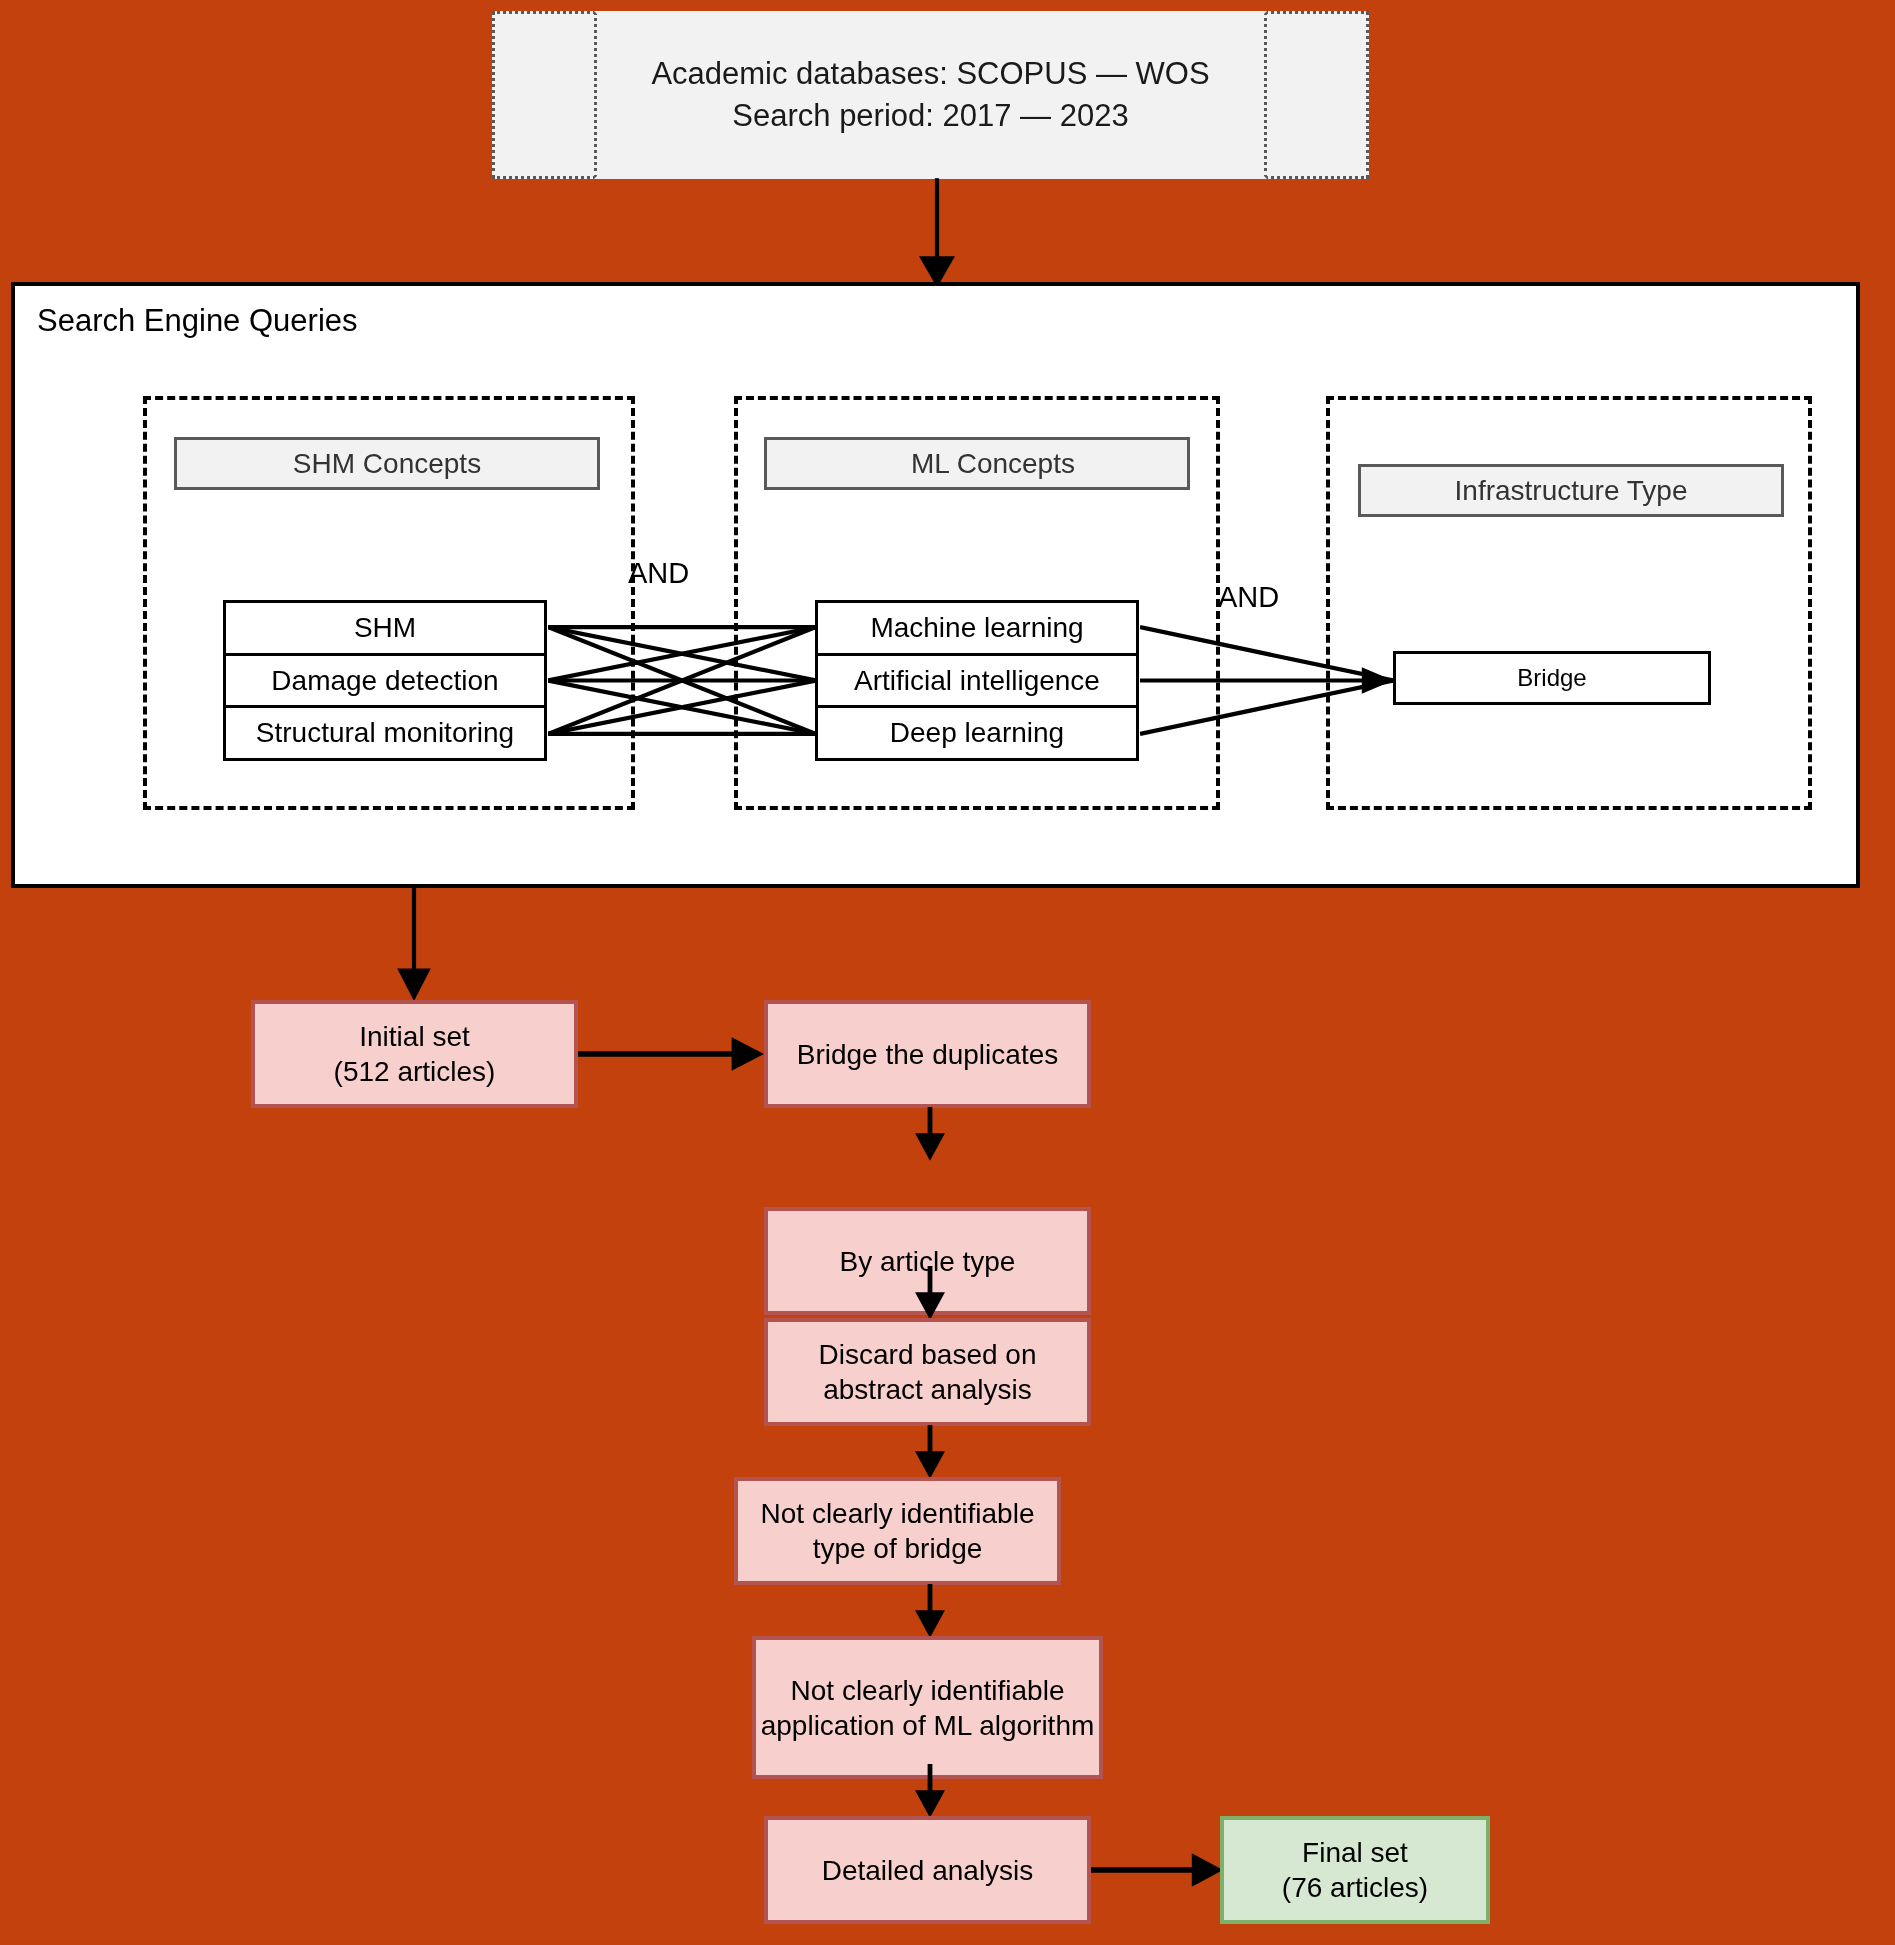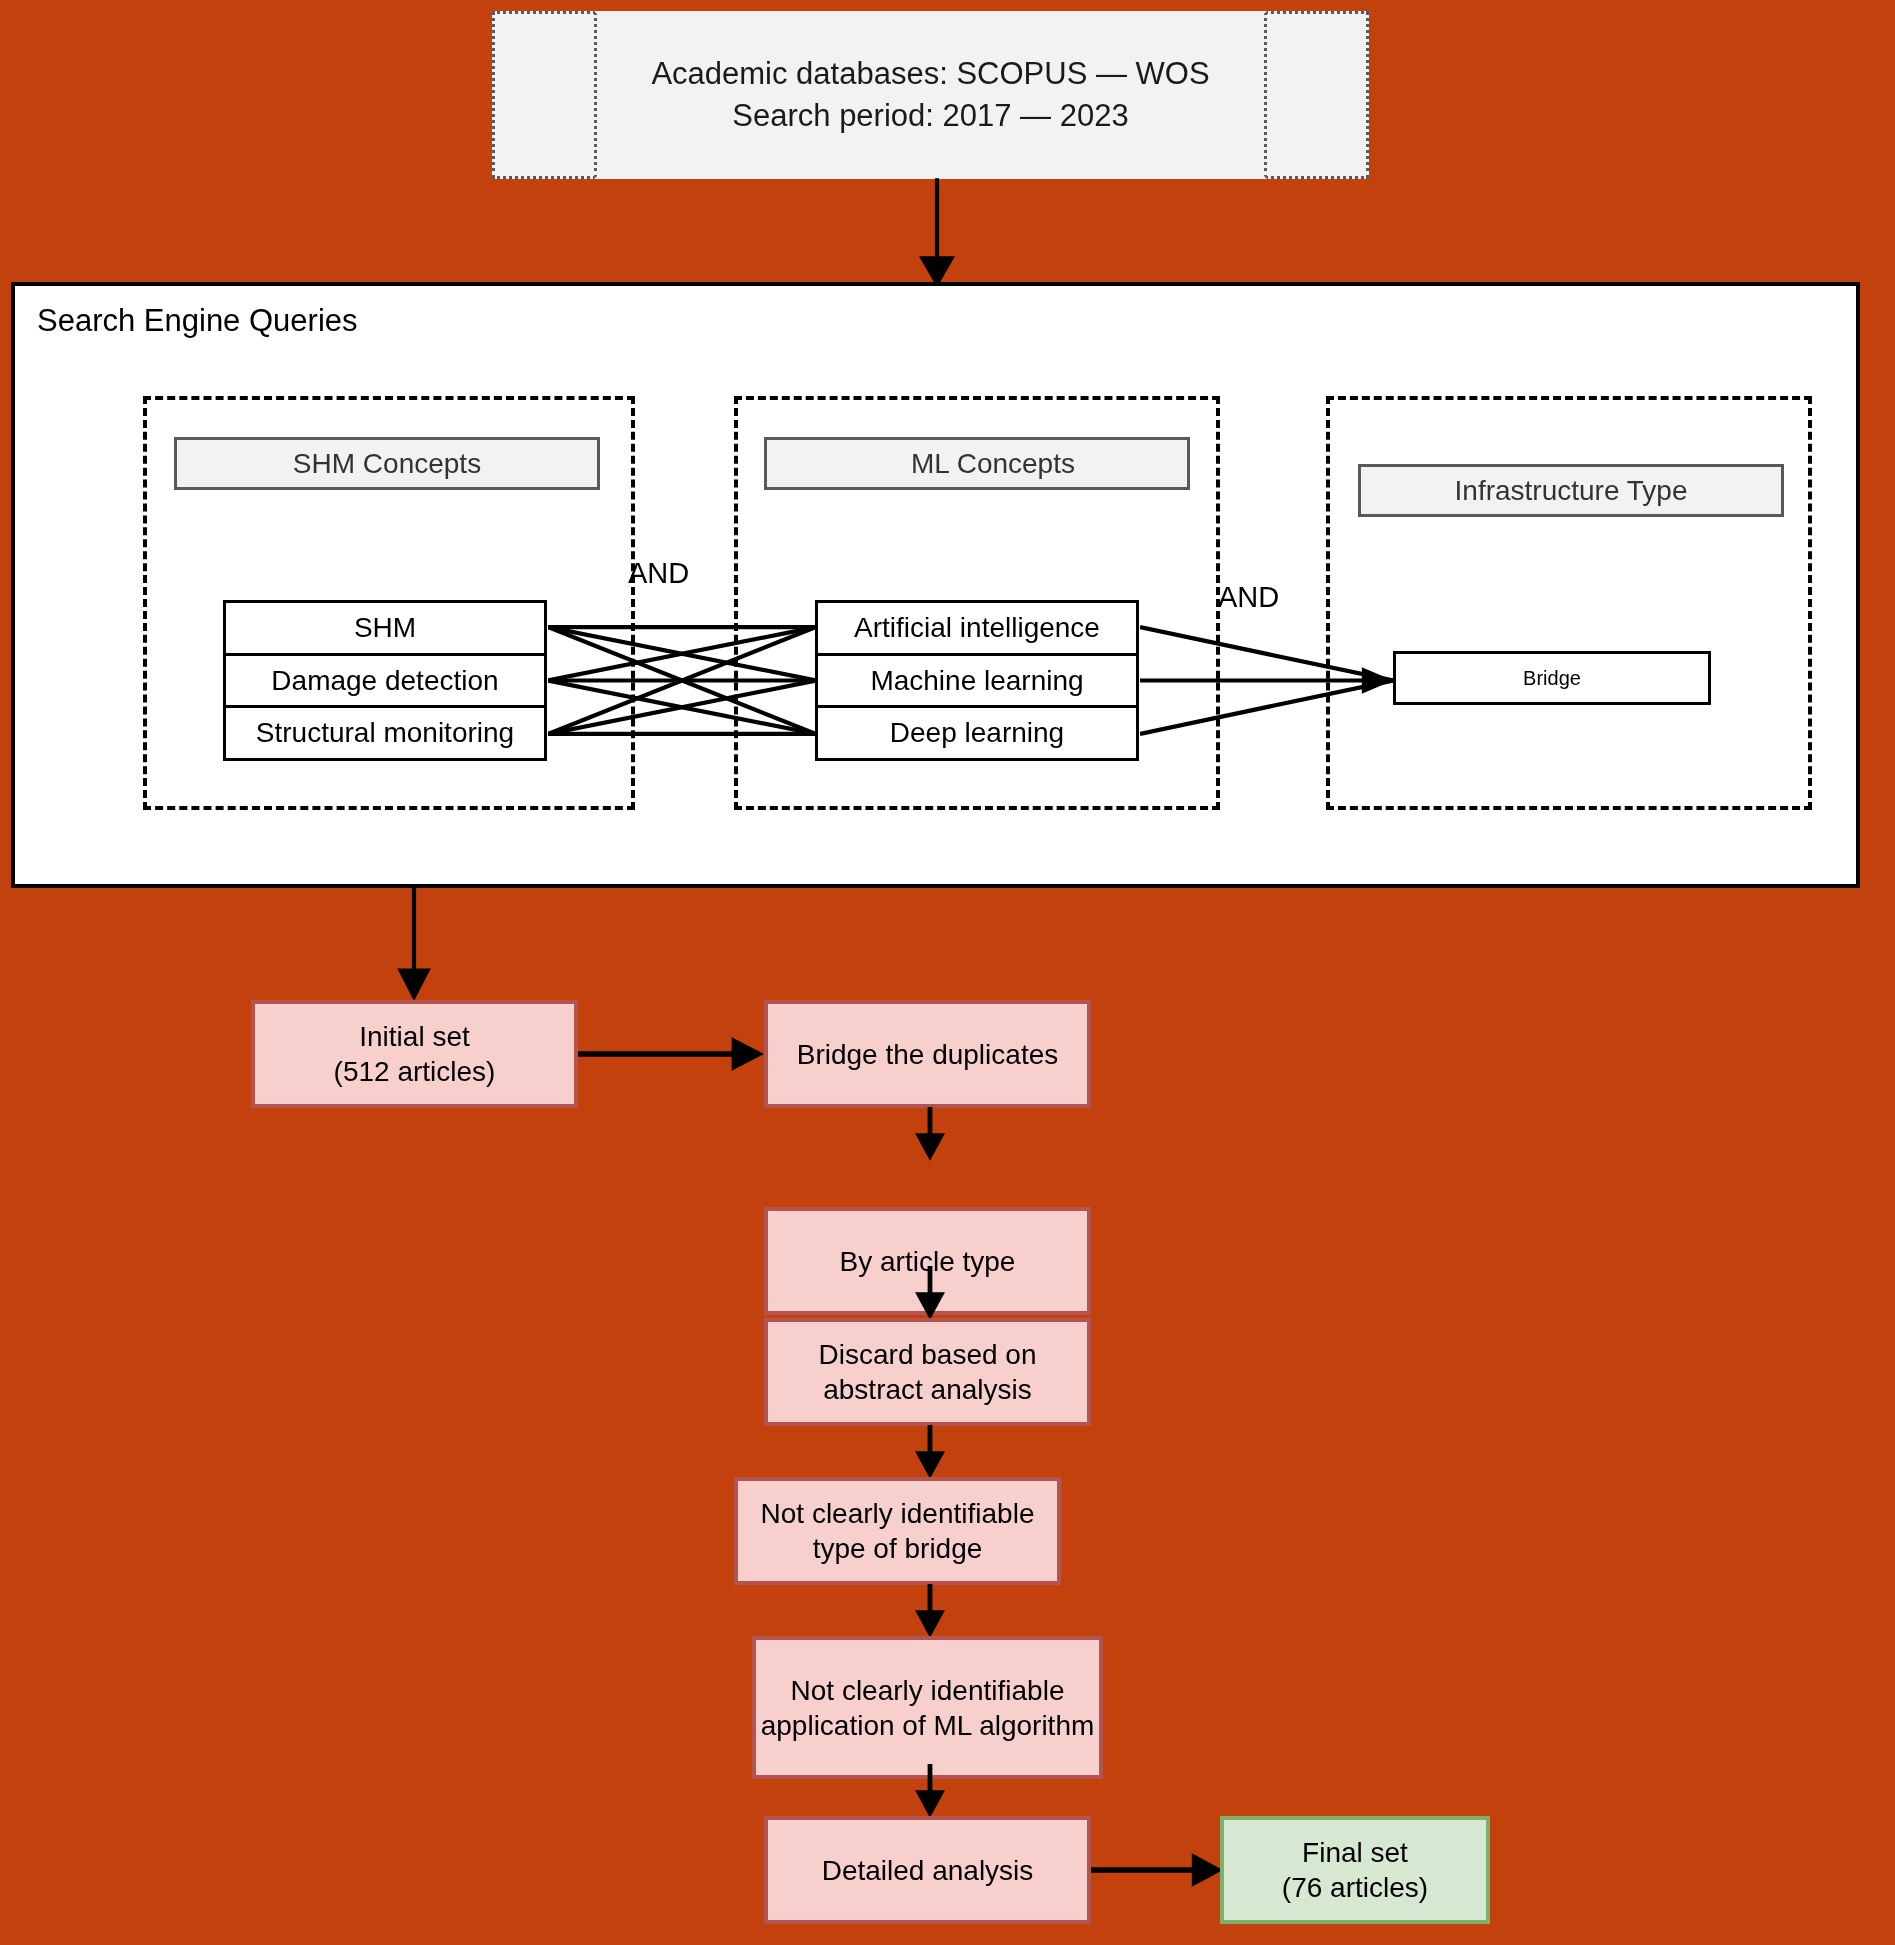--- a/index.html
+++ b/index.html
@@ -91,21 +91,21 @@
     box-sizing: border-box;
   }
   .termstack > .term:last-child { border-bottom: none; }
   .stack-shm { left: 223px;  width: 324px; }
   .stack-ml  { left: 815px; width: 324px; }
 
   .bridgebox {
     left: 1393px; top: 651px; width: 318px; height: 54px;
     border: 3.6px solid #000000; background: #ffffff;
     display: flex; align-items: center; justify-content: center;
-    font-size: 20px;
+    font-size: 24px;
   }
 
   
   .andlabel {
     font-size: 29px; color: #000000;
   }
   .and-1 { left: 628px; top: 557px; }
   .and-2 { left: 1218px; top: 581px; }
 
   
@@ -161,22 +161,22 @@
   <div class="abs pill pill-ml">ML Concepts</div>
   <div class="abs pill pill-inf">Infrastructure Type</div>
 
   <div class="abs termstack stack-shm">
     <div class="term">SHM</div>
     <div class="term">Damage detection</div>
     <div class="term">Structural monitoring</div>
   </div>
 
   <div class="abs termstack stack-ml">
+    <div class="term">Machine learning</div>
     <div class="term">Artificial intelligence</div>
-    <div class="term">Machine learning</div>
     <div class="term">Deep learning</div>
   </div>
 
   <div class="abs bridgebox">Bridge</div>
 
   <div class="abs andlabel and-1">AND</div>
   <div class="abs andlabel and-2">AND</div>
 
   <svg class="abs connsvg" style="left:548px; top:600px; width:268px; height:161px;" viewBox="0 0 446 268">
     <g stroke="#000" stroke-width="7" fill="none">

